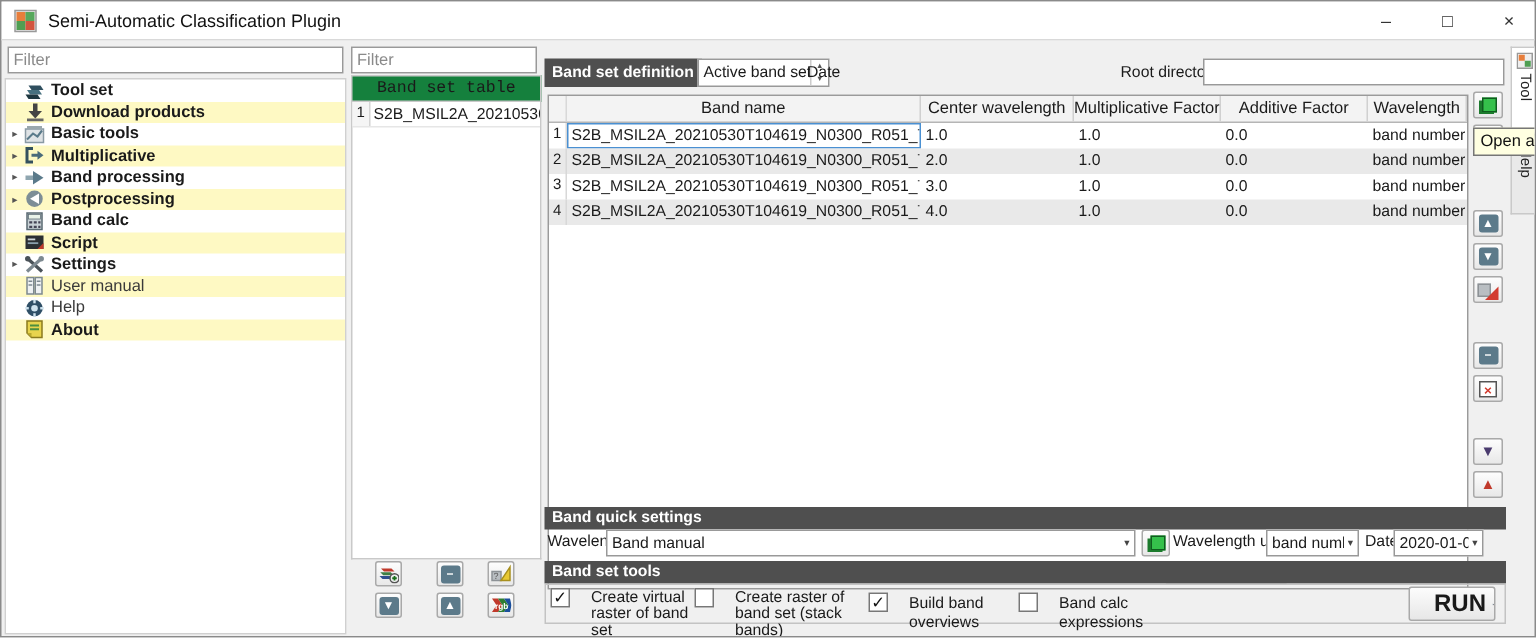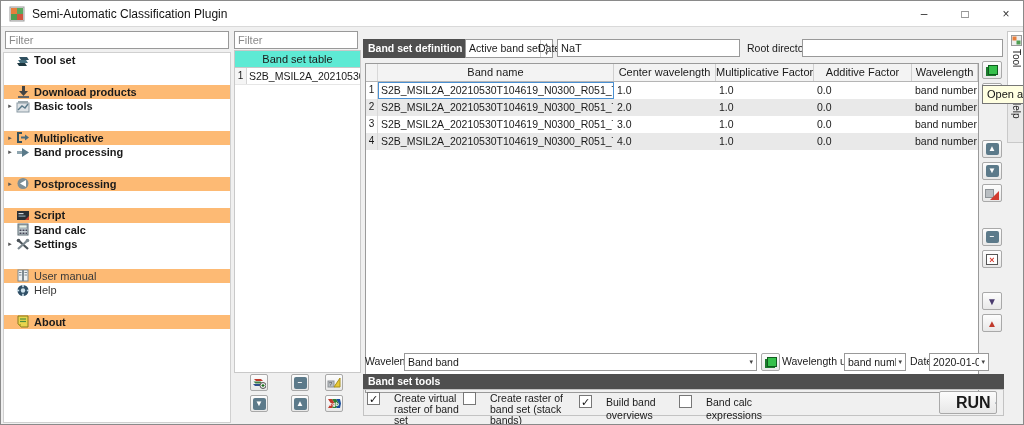--- a/index.html
+++ b/index.html
@@ -22,29 +22,29 @@
   .combo { background:#fff; border:1px solid #999; height:18px; display:flex; align-items:center; padding:0 3px; overflow:hidden; }
   .combo .val { flex:1; white-space:nowrap; overflow:hidden; font-size:10.5px; }
   .combo .arr { font-size:7px; color:#444; margin-left:2px; }
   .tbtn { position:absolute; width:20px; height:18px; background:linear-gradient(#fdfdfd,#e8e8e8); border:1px solid #a9a9a9; border-radius:2px; display:flex; align-items:center; justify-content:center; overflow:hidden; }
   .glyph-slate { width:13px; height:12px; background:#5c7a8a; border-radius:2px; color:#fff; font-size:8px; line-height:12px; text-align:center; font-weight:bold; }
   .chk { width:13px; height:13px; background:#fff; border:1px solid #777; text-align:center; line-height:12px; font-size:11px; font-weight:bold; color:#111; flex:none; }
   
   .sidebar-filter { position:absolute; left:4px; top:30px; width:224px; }
   .sidebar-list { position:absolute; left:2px; top:51px; width:228px; height:371px; background:#fff; border:1px solid #d0d0d0; }
   .side-item { height:14.5px; display:flex; align-items:center; font-size:11px; }
-  .side-item.alt { background:#fdba74;margin-top:17px; }
+  .side-item.alt { background:#fef9c3; }
   .side-item .exp { width:12px; font-size:7px; color:#555; text-align:center; flex:none; }
   .side-item .sicon { width:14px; height:13px; margin-right:4px; flex:none; }
   .side-item .lbl { white-space:nowrap; }
   .side-item .b { font-weight:bold; }
   .side-item .dim { color:#3a3a3a; }
   
   .mid-filter { position:absolute; left:233px; top:30px; width:124px; }
-  .mid-header { position:absolute; left:233px; top:49px; width:127px; height:18px; background:#5eead4; border:1px solid #c9c9c9; text-align:center; line-height:16px; font-size:11px; }
+  .mid-header { position:absolute; left:233px; top:49px; width:127px; height:18px; background:#15803d; border:1px solid #c9c9c9; text-align:center; line-height:16px; font-size:11px;font-family:Liberation Mono, monospace; }
   .mid-list { position:absolute; left:233px; top:67px; width:127px; height:305px; background:#fff; border:1px solid #c9c9c9; border-top:none; }
   .mid-row { height:17px; display:flex; border-bottom:1px solid #e6e6e6; }
   .mid-row .num { width:12px; border-right:1px solid #d5d5d5; text-align:center; font-size:10px; line-height:16px; background:#f5f5f5; flex:none; }
   .mid-row .nm { flex:1; font-size:10.5px; line-height:16px; padding-left:2px; white-space:nowrap; overflow:hidden; }
   .mbtn { position:absolute; width:18px; height:17px; background:linear-gradient(#fdfdfd,#e8e8e8); border:1px solid #a9a9a9; border-radius:2px; display:flex; align-items:center; justify-content:center; overflow:hidden; }
   
   .def-label { position:absolute; left:362px; top:38px; height:19px; line-height:19px; }
   .spinbox { position:absolute; left:464px; top:38px; width:88px; height:19px; background:#fff; border:1px solid #999; display:flex; }
   .spinbox .sv { flex:1; font-size:10.5px; line-height:17px; padding-left:3px; white-space:nowrap; overflow:hidden; }
   .spinbox .arrows { width:12px; border-left:1px solid #ccc; display:flex; flex-direction:column; }
@@ -170,44 +170,44 @@
       <span class="lbl b">Band processing</span>
     </div>
     <div class="side-item alt">
       <span class="exp">▸</span>
       <svg class="sicon" viewBox="0 0 14 13">
           <circle cx="7" cy="6.5" r="5.5" fill="#7d8e96"></circle>
           <polygon points="4,6.5 10,3 10,10" fill="#fff"></polygon>
         </svg>
       <span class="lbl b">Postprocessing</span>
     </div>
-    <div class="side-item alt">
-      <span class="exp"></span>
-      <svg class="sicon" viewBox="0 0 14 13">
-          <rect x="1" y="2" width="12" height="9" fill="#2b2f33"></rect>
-          <rect x="2.5" y="4" width="5" height="1.2" fill="#cfd6da"></rect>
-          <rect x="2.5" y="6.5" width="7" height="1.2" fill="#8aa0ad"></rect>
-          <polygon points="9,11 13,11 13,7" fill="#c0392b"></polygon>
-        </svg>
-      <span class="lbl b">Script</span>
-    </div>
     <div class="side-item">
       <span class="exp"></span>
       <svg class="sicon" viewBox="0 0 14 13">
           <rect x="2" y="1" width="10" height="11" fill="#c9d2d6" stroke="#5a6a72"></rect>
           <rect x="3" y="2" width="8" height="3" fill="#e9f3e9" stroke="#5a6a72" stroke-width="0.5"></rect>
           <rect x="3.5" y="6.5" width="2" height="1.5" fill="#445"></rect>
           <rect x="6.5" y="6.5" width="2" height="1.5" fill="#445"></rect>
           <rect x="9.5" y="6.5" width="1.5" height="1.5" fill="#445"></rect>
           <rect x="3.5" y="9.5" width="2" height="1.5" fill="#445"></rect>
           <rect x="6.5" y="9.5" width="2" height="1.5" fill="#445"></rect>
           <rect x="9.5" y="9.5" width="1.5" height="1.5" fill="#445"></rect>
         </svg>
       <span class="lbl b">Band calc</span>
     </div>
+    <div class="side-item alt">
+      <span class="exp"></span>
+      <svg class="sicon" viewBox="0 0 14 13">
+          <rect x="1" y="2" width="12" height="9" fill="#2b2f33"></rect>
+          <rect x="2.5" y="4" width="5" height="1.2" fill="#cfd6da"></rect>
+          <rect x="2.5" y="6.5" width="7" height="1.2" fill="#8aa0ad"></rect>
+          <polygon points="9,11 13,11 13,7" fill="#c0392b"></polygon>
+        </svg>
+      <span class="lbl b">Script</span>
+    </div>
     <div class="side-item">
       <span class="exp">▸</span>
       <svg class="sicon" viewBox="0 0 14 13">
           <line x1="2" y1="2" x2="12" y2="11" stroke="#4a5258" stroke-width="2.2"></line>
           <line x1="12" y1="2" x2="2" y2="11" stroke="#7d8990" stroke-width="2.2"></line>
           <circle cx="2.5" cy="2.5" r="1.8" fill="#4a5258"></circle>
           <circle cx="11.5" cy="2.5" r="1.8" fill="#7d8990"></circle>
         </svg>
       <span class="lbl b">Settings</span>
     </div>
@@ -292,21 +292,20 @@
 
   <span class="darkbar def-label">Band set definition</span>
   <div class="spinbox">
     <span class="sv">Active band set 1</span>
     <span class="arrows">
       <span>▲</span>
       <span>▼</span>
     </span>
   </div>
   <span class="lab" style="left:537px; top:38px;">Date</span>
-  <input class="input date-input" value="NaT" style="">
   <span class="lab" style="left:746px; top:38px;">Root directory</span>
   <input class="input root-input" value="" style="">
 
   <div class="band-table">
     <div class="t-head">
       <div class="c0"></div>
       <div class="c1">Band name</div>
       <div class="c2">Center wavelength</div>
       <div class="c3">Multiplicative Factor</div>
       <div class="c4">Additive Factor</div>
@@ -381,23 +380,24 @@
   <div class="tbtn ybtn" style="top:249px;">
     <span class="clear-box">×</span>
   </div>
   <div class="tbtn ybtn" style="top:291px;">
     <span class="arr-purple">▼</span>
   </div>
   <div class="tbtn ybtn" style="top:313px;">
     <span class="arr-red">▲</span>
   </div>
 
+  <div class="darkbar qs-bar">Band quick settings</div>
   <span class="lab wl-label">Wavelength</span>
   <div class="combo wl-combo">
-    <span class="val">Band band</span>
+    <span class="val">Band manual</span>
     <span class="arr">▾</span>
   </div>
   <div class="tbtn wl-folder" style="position:absolute;">
     <span class="ico-wrap">
         <span class="folder-back"></span>
         <span class="folder-front"></span>
       </span>
   </div>
   <span class="lab unit-label">Wavelength unit</span>
   <div class="combo unit-combo">

